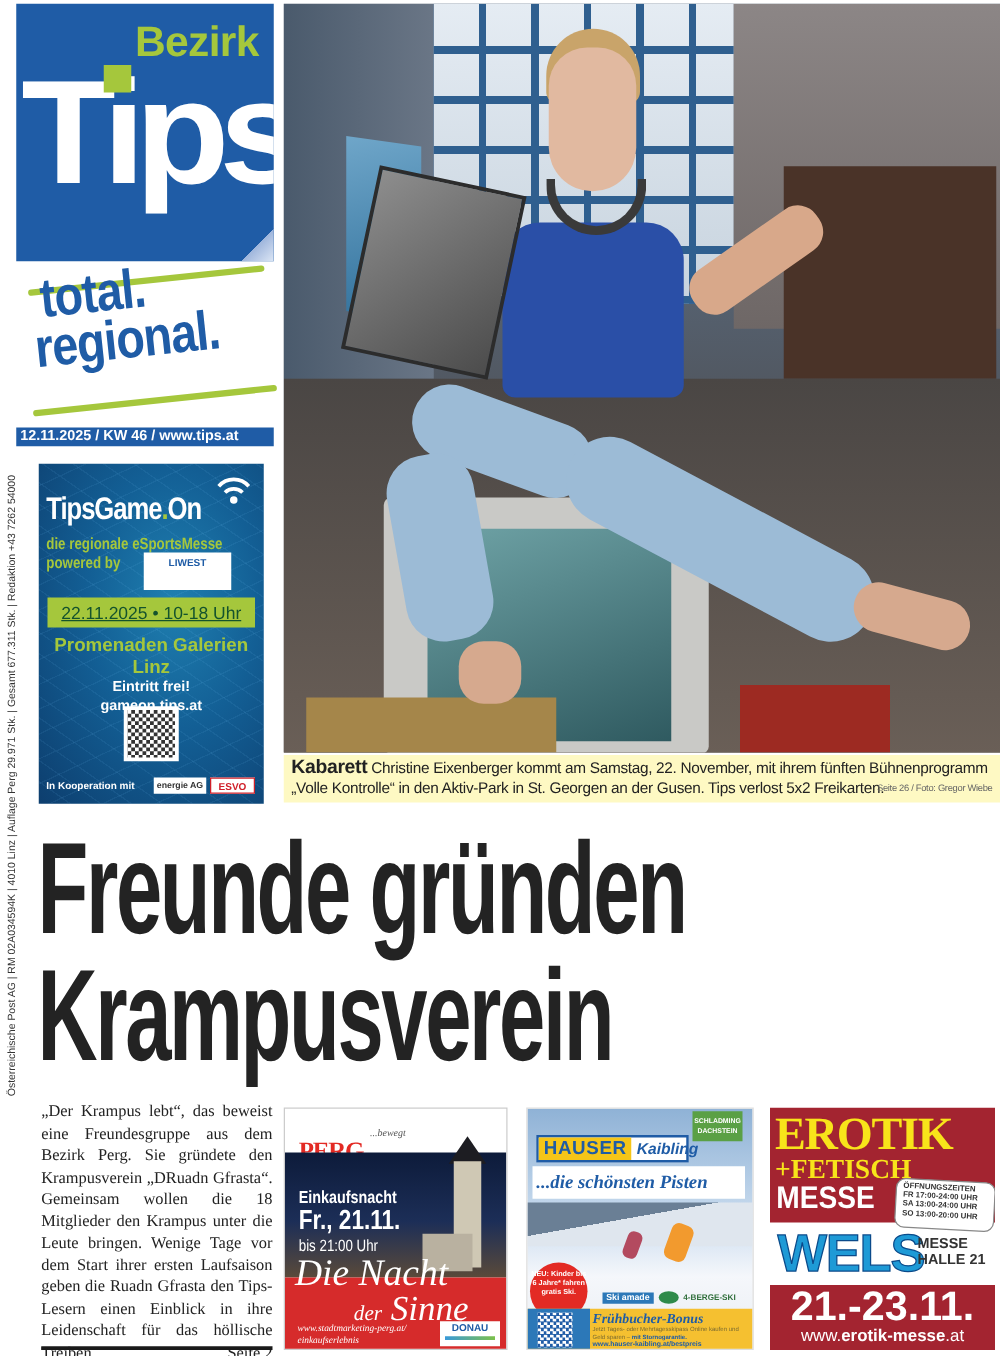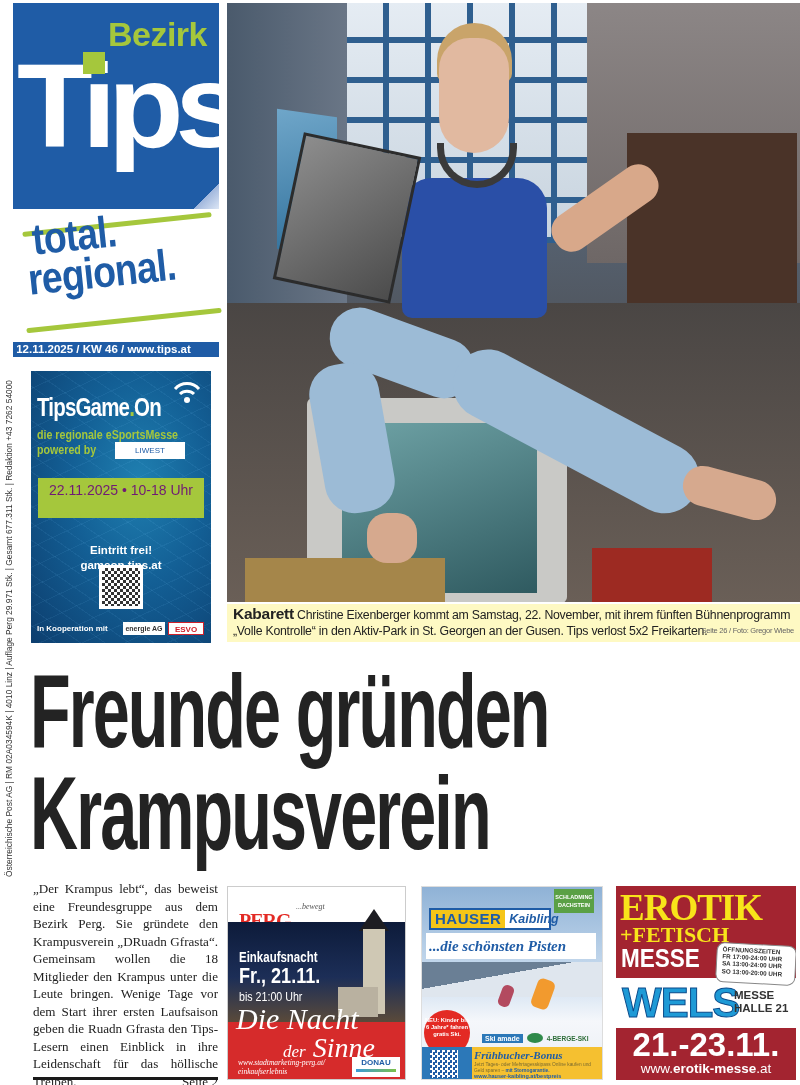--- a/index.html
+++ b/index.html
@@ -22,23 +22,23 @@
   
   .imprint { position: absolute; left: 4px; top: 877px; transform: rotate(-90deg); transform-origin: left top; width: 520px; font-size: 8.4px; color: #333; white-space: nowrap; font-family: "Liberation Sans", sans-serif; }
 
   
   .gameon { position: absolute; left: 31px; top: 371px; width: 180px; height: 272px; background: radial-gradient(ellipse at 60% 40%, #1f7fb0 0%, #135f95 45%, #0d3e6e 100%); overflow: hidden; }
   .gameon::before { content: ""; position: absolute; inset: 0; background: repeating-linear-gradient(35deg, rgba(120,200,255,0.08) 0 1px, transparent 1px 14px), repeating-linear-gradient(-25deg, rgba(120,200,255,0.08) 0 1px, transparent 1px 18px); }
   .go-title { position: absolute; left: 6px; top: 22px; color: #fff; font-weight: bold; font-size: 25px; letter-spacing: -1px; transform: scaleX(0.82); transform-origin: left; white-space: nowrap; }
   .go-title .dot { color: #a5c73c; }
   .go-wifi { position: absolute; right: 10px; top: 6px; width: 28px; height: 28px; }
   .go-sub { position: absolute; left: 6px; top: 56px; color: #a5c73c; font-weight: bold; font-size: 13px; line-height: 15px; transform: scaleX(0.82); transform-origin: left; white-space: nowrap; }
-  .go-liwest { position: absolute; left: 84px; top: 71px; width: 70px; height: 17px; background: #fff; color: #1f5ca6; font-weight: normal; font-size: 8px; line-height: 17px; text-align: center; }
-  .go-date { position: absolute; left: 7px; top: 107px; width: 166px; height: 40px; background: #a5c73c; color: #701a75; font-size: 14px; line-height: 24px; text-align: center; white-space: nowrap; }
-  .go-venue { position: absolute; left: 0; width: 180px; top: 137px; color: #a5c73c; font-size: 11px; text-align: center; }
+  .go-liwest { position: absolute; left: 84px; top: 71px; width: 70px; height: 30px; background: #fff; color: #1f5ca6; font-weight: bold; font-size: 8px; line-height: 17px; text-align: center; }
+  .go-date { position: absolute; left: 7px; top: 107px; width: 166px; height: 24px; background: #a5c73c; color: #14532d; font-size: 14px; line-height: 24px; text-align: center; white-space: nowrap; text-decoration: underline; }
+  .go-venue { position: absolute; left: 0; width: 180px; top: 137px; color: #a5c73c; font-size: 15px; text-align: center; font-weight: bold; }
   .go-free { position: absolute; left: 0; width: 180px; top: 172px; color: #fff; font-weight: bold; font-size: 11.5px; line-height: 15px; text-align: center; }
   .go-qr { position: absolute; left: 68px; top: 194px; width: 44px; height: 44px; background: #fff; padding: 3px; }
   .qr-inner { width: 100%; height: 100%; background:
       repeating-conic-gradient(#000 0 25%, #fff 0 50%) 0 0/6px 6px; opacity: 0.8; }
   .go-coop { position: absolute; left: 6px; top: 253px; color: #fff; font-weight: bold; font-size: 8px; white-space: nowrap; }
   .go-energie { position: absolute; left: 92px; top: 251px; width: 42px; height: 13px; background: #fff; color: #333; font-size: 7px; font-weight: bold; line-height: 13px; text-align: center; }
   .go-esvo { position: absolute; left: 137px; top: 251px; width: 36px; height: 13px; background: #fff; color: #d0202a; font-size: 8px; font-weight: bold; line-height: 13px; text-align: center; border: 1px solid #d0202a; }
 
   
   .photo { position: absolute; left: 227px; top: 3px; width: 573px; height: 599px; overflow: hidden;

